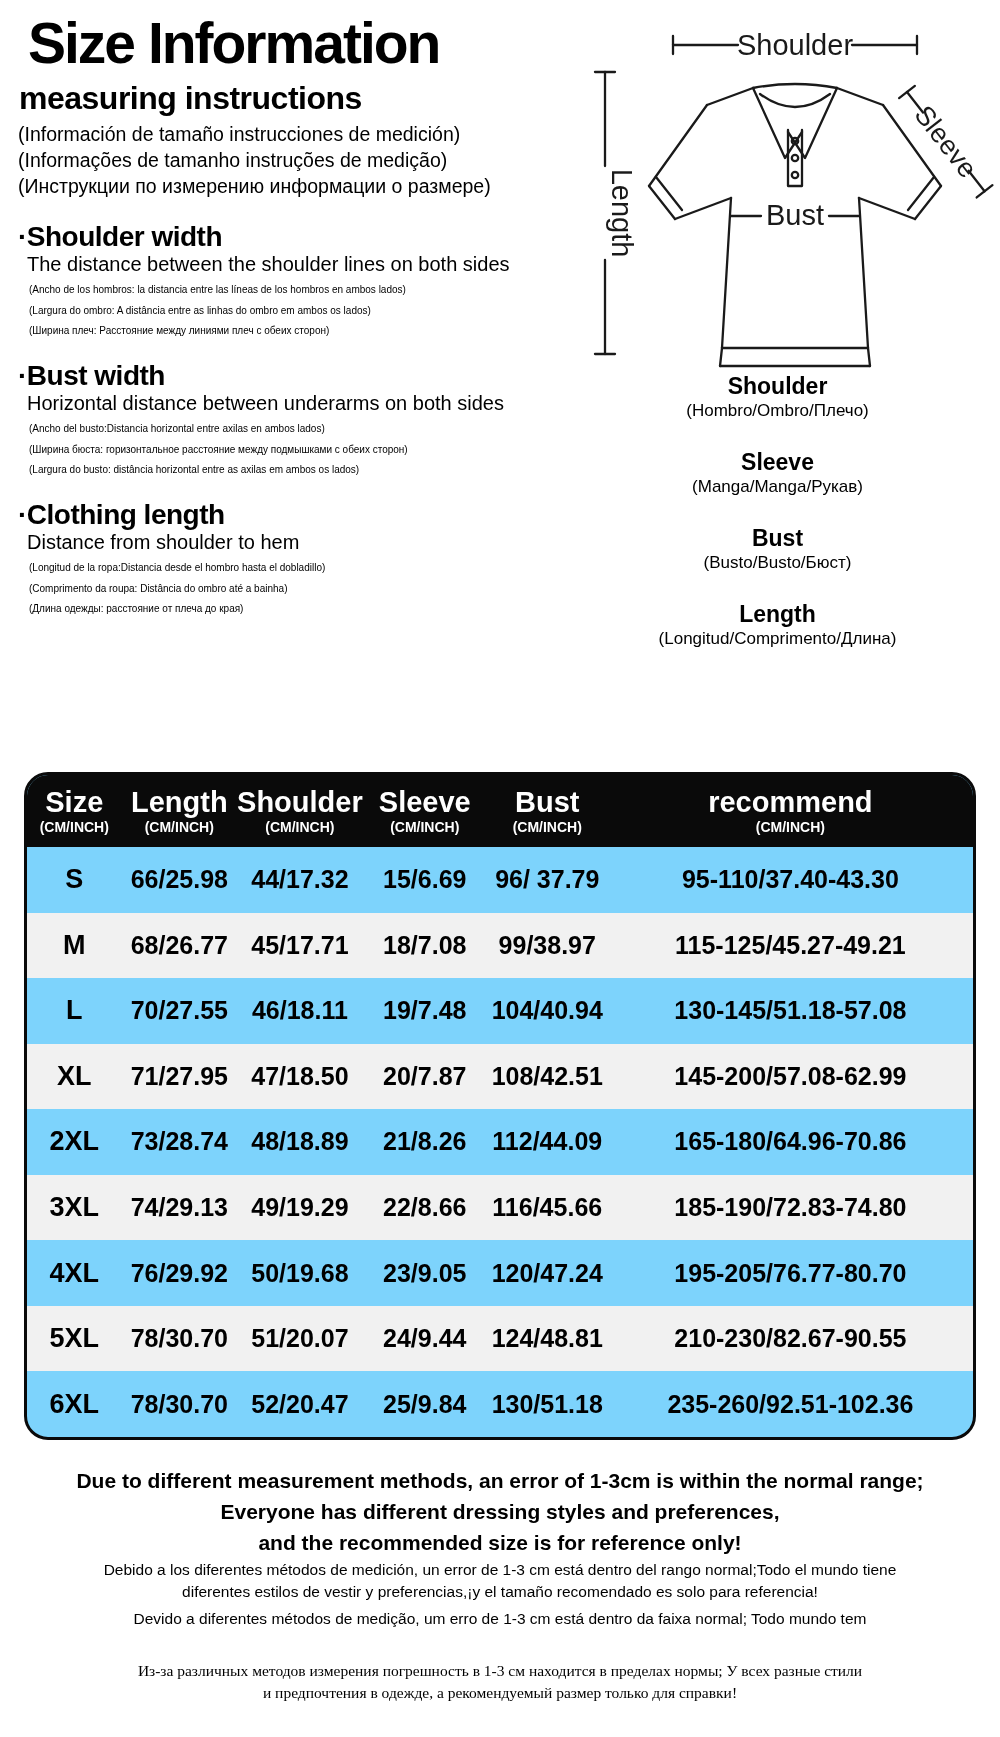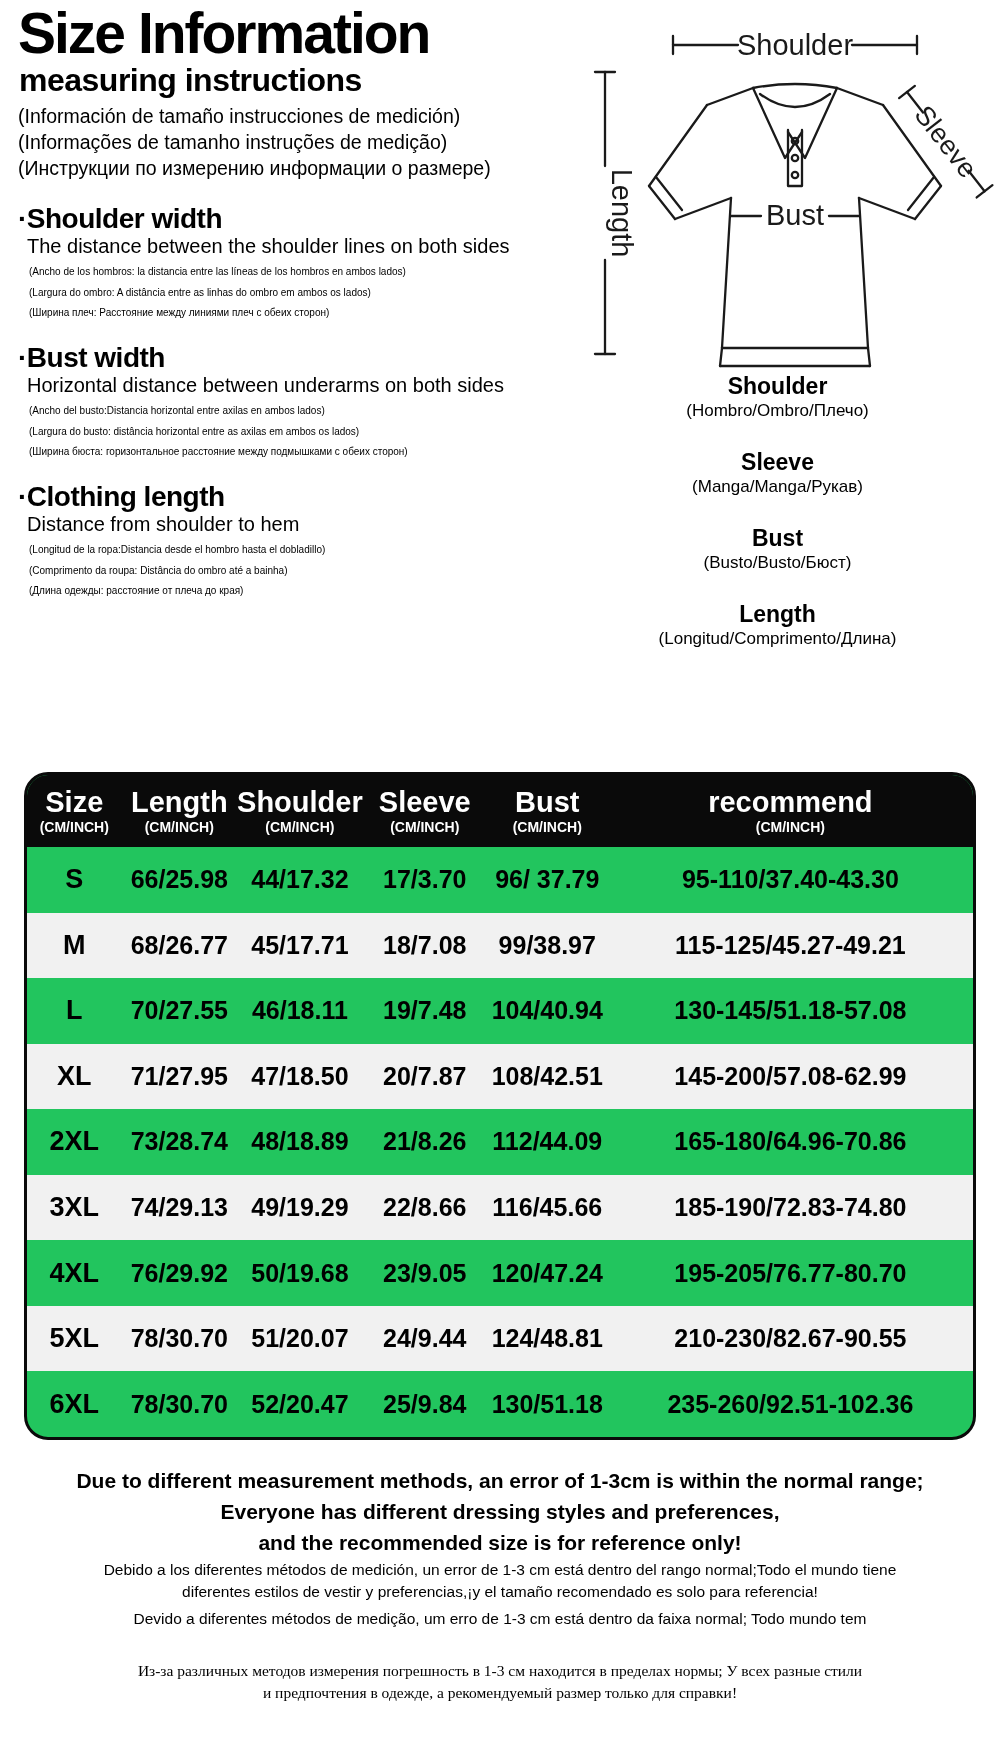--- a/index.html
+++ b/index.html
@@ -1,42 +1,42 @@
 <!DOCTYPE html>
 <html><head>
 <meta charset="utf-8">
 <style>
   html,body{margin:0;padding:0;background:#fff;}
   body{font-family:"Liberation Sans","DejaVu Sans",sans-serif;color:#000;}
   .page{position:relative;width:1000px;height:1737px;background:#fff;overflow:hidden;}
 
   
   .intro{position:absolute;left:18px;top:4px;width:537px;}
-  .main-title{font-size:57px;font-weight:800;letter-spacing:-2px;line-height:1.02;margin:0;}
+  .main-title{font-size:57px;font-weight:800;letter-spacing:-2px;line-height:1.02;margin:10px;}
   .sub-title{font-size:32px;font-weight:800;letter-spacing:-0.5px;margin:2px 0 0 1px;line-height:1.05;}
   .intro-trans{font-size:19.5px;line-height:1.34;margin-top:5px;}
   .intro-trans div{white-space:nowrap;}
 
   .measure-section{margin-top:23px;}
   .measure-section h3{font-size:28px;font-weight:800;letter-spacing:-0.5px;margin:0;line-height:1.05;}
   .measure-section .desc{font-size:20px;margin:1px 0 0 9px;line-height:1.2;}
   .measure-section .trans{font-size:10px;margin:8px 0 0 11px;line-height:1.25;width:492px;}
 
   
   .diagram{position:absolute;left:555px;top:8px;width:445px;}
   .diagram svg{display:block;}
   .diagram text{fill:#1a1a1a;font-family:"Liberation Sans","DejaVu Sans",sans-serif;}
   .legend{position:absolute;left:0;top:364px;width:445px;text-align:center;}
   .legend-item{margin-bottom:27px;}
   .legend-term{font-size:23px;font-weight:800;line-height:1.25;}
   .legend-trans{font-size:17px;line-height:1.2;}
 
   
   .size-table-wrap{position:absolute;left:24px;top:772px;width:952px;height:668px;
-    border:3px solid #0a0a0a;border-radius:24px;overflow:hidden;background:#22c55e;box-sizing:border-box;}
+    border:3px solid #0a0a0a;border-radius:24px;overflow:hidden;background:#7dd3fc;box-sizing:border-box;}
   table.size-table{width:100%;height:100%;border-collapse:collapse;table-layout:fixed;text-align:center;}
   .size-table thead th{background:#0a0a0a;color:#fff;height:72px;vertical-align:middle;padding:0;}
   .size-table .col-name{font-size:29px;font-weight:800;line-height:1.15;display:block;}
   .size-table .col-unit{font-size:14px;font-weight:700;line-height:1.1;display:block;margin-top:1px;}
   .size-table tbody td{font-size:25px;font-weight:700;vertical-align:middle;padding:0;}
   .size-table tbody td.size-col{font-size:27px;font-weight:800;}
   .size-table tbody tr:nth-child(even){background:#f1f1f1;}
 
   
   .note{position:absolute;left:30px;width:940px;text-align:center;}
@@ -65,22 +65,22 @@
       <div class="desc">The distance between the shoulder lines on both sides</div>
       <div class="trans">(Ancho de los hombros: la distancia entre las líneas de los hombros en ambos lados)</div>
       <div class="trans">(Largura do ombro: A distância entre as linhas do ombro em ambos os lados)</div>
       <div class="trans">(Ширина плеч: Расстояние между линиями плеч с обеих сторон)</div>
     </div>
 
     <div class="measure-section">
       <h3>·Bust width</h3>
       <div class="desc">Horizontal distance between underarms on both sides</div>
       <div class="trans">(Ancho del busto:Distancia horizontal entre axilas en ambos lados)</div>
+      <div class="trans">(Ширина бюста: горизонтальное расстояние между подмышками с обеих сторон)</div>
       <div class="trans">(Largura do busto: distância horizontal entre as axilas em ambos os lados)</div>
-      <div class="trans">(Ширина бюста: горизонтальное расстояние между подмышками с обеих сторон)</div>
     </div>
 
     <div class="measure-section">
       <h3>·Clothing length</h3>
       <div class="desc">Distance from shoulder to hem</div>
       <div class="trans">(Longitud de la ropa:Distancia desde el hombro hasta el dobladillo)</div>
       <div class="trans">(Comprimento da roupa: Distância do ombro até a bainha)</div>
       <div class="trans">(Длина одежды: расстояние от плеча до края)</div>
     </div>
   </div>
@@ -200,21 +200,21 @@
               <span class="col-name">recommend</span>
               <span class="col-unit">(CM/INCH)</span>
             </th>
         </tr>
       </thead>
       <tbody>
         <tr>
           <td class="size-col">S</td>
           <td>66/25.98</td>
           <td>44/17.32</td>
-          <td>17/3.70</td>
+          <td>15/6.69</td>
           <td>96/ 37.79</td>
           <td>95-110/37.40-43.30</td>
         </tr>
         <tr>
           <td class="size-col">M</td>
           <td>68/26.77</td>
           <td>45/17.71</td>
           <td>18/7.08</td>
           <td>99/38.97</td>
           <td>115-125/45.27-49.21</td>

